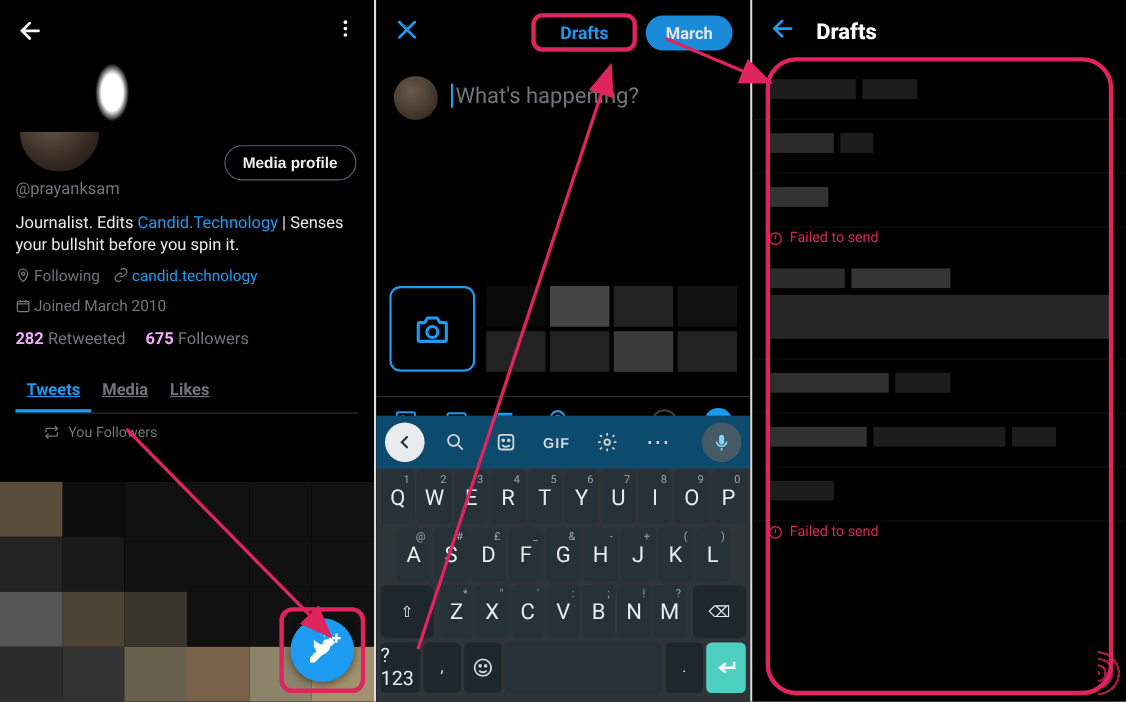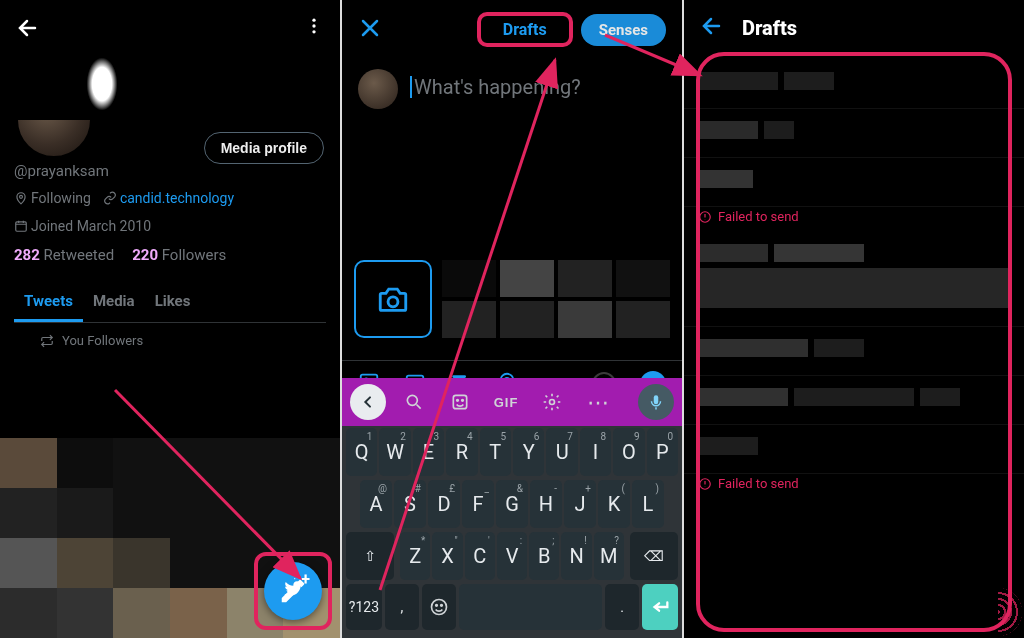--- a/index.html
+++ b/index.html
@@ -46,21 +46,21 @@
   .p1-name { color: #fff; font-size: 22px; font-weight: 800; margin-top: 6px; }
   .p1-handle { color: #71767b; font-size: 15px; margin-top: 2px; }
   .p1-bio { color: #e7e9ea; font-size: 15px; margin-top: 12px; line-height: 1.35; }
   .p1-bio a { color: #1d9bf0; text-decoration: none; }
   .p1-meta { color: #71767b; font-size: 14px; margin-top: 10px; display: flex; flex-wrap: wrap; gap: 12px; }
   .p1-meta span svg { vertical-align: -2px; margin-right: 3px; }
   .p1-link { color: #1d9bf0; }
   .p1-follow { color: #71767b; font-size: 15px; margin-top: 12px; display: flex; gap: 18px; }
   .p1-follow b { color: #f0abfc; }
   .p1-tabs { display: flex; margin-top: 14px; border-bottom: 1px solid #2f3336; }
-  .p1-tab { flex: 0 0 auto; padding: 14px 10px 12px; color: #71767b; font-size: 15px; font-weight: 700; text-align: center; }
+  .p1-tab { flex: 0 0 auto; padding: 14px 10px 12px; color: #71767b; font-size: 15px; font-weight: 700; text-align: center; text-decoration: underline; }
   .p1-tab.active { color: #1d9bf0; border-bottom: 3px solid #1d9bf0; padding-bottom: 9px; }
   .p1-retweet-row { color: #71767b; font-size: 13px; padding: 10px 26px 6px; display: flex; align-items: center; gap: 8px; }
   .p1-pixelated {
     position: absolute; left: 0; right: 0; bottom: 0; height: 200px;
     display: grid; grid-template-columns: repeat(6, 1fr); grid-template-rows: repeat(4, 1fr);
   }
   .p1-pixelated div { background: #111; }
   .p1-pixelated div:nth-child(1){background:#5a4a3a}
   .p1-pixelated div:nth-child(2){background:#0d0d0d}
   .p1-pixelated div:nth-child(7){background:#222}
@@ -115,21 +115,21 @@
   }
   .p2-toolbar svg { width: 22px; height: 22px; fill: none; stroke: #1d9bf0; stroke-width: 2; }
   .p2-toolbar .icon { color: #1d9bf0; }
   .p2-circle-progress { width: 24px; height: 24px; border: 2px solid #3b3b3b; border-radius: 50%; margin-left: auto; }
   .p2-add-thread { width: 26px; height: 26px; border-radius: 50%; background: #1d9bf0; color: #fff; display: flex; align-items: center; justify-content: center; font-size: 18px; font-weight: 700; }
 
   .keyboard {
     position: absolute; left: 0; right: 0; bottom: 0; background: #2f3438;
     display: flex; flex-direction: column; padding-bottom: 2px;
   }
-  .kb-toolbar { display: flex; align-items: center; padding: 6px 8px; gap: 10px; color: #cfd3d6; background: #a21caf; }
+  .kb-toolbar { display: flex; align-items: center; padding: 6px 8px; gap: 10px; color: #cfd3d6; background: #0c4a6e; }
   .kb-tool { width: 36px; height: 36px; display: flex; align-items: center; justify-content: center; font-size: 16px; border-radius: 50%; }
   .kb-tool.back { background: #e9ecef; color: #263238; font-weight: 900; }
   .kb-tool.gif { font-family: Arial; font-weight: 800; letter-spacing: 1px; font-size: 13px; }
   .kb-tool.dots::after { content: '⋯'; font-size: 22px; }
   .kb-tool.mic { background: #455a64; color: #81d4fa; }
   .kb-row { display: flex; justify-content: center; gap: 2px; padding: 2px 4px; }
   .key {
     flex: 1; background: #263238; color: #e6eaed; border-radius: 5px;
     height: 48px; display: flex; align-items: center; justify-content: center;
     font-size: 20px; position: relative; max-width: 34px;
@@ -186,20 +186,23 @@
             <circle cx="12" cy="12" r="2"></circle>
             <circle cx="12" cy="19" r="2"></circle>
           </svg>
       </div>
     </div>
 
     <div class="p1-content">
       <div class="p1-avatar"></div>
       <button class="p1-edit">Media profile</button>
       <div class="p1-handle">@prayanksam</div>
+      <div class="p1-bio">
+        <span>Journalist. Edits </span><a href="#">Candid.Technology</a><span> | Senses your bullshit before you spin it.</span>
+      </div>
       <div class="p1-meta">
         <span>
           <svg width="14" height="14" viewBox="0 0 24 24" fill="none" stroke="#71767b" stroke-width="2">
               <path d="M12 22s7-6 7-12a7 7 0 0 0-14 0c0 6 7 12 7 12z"></path>
               <circle cx="12" cy="10" r="2.5"></circle>
             </svg><span>Following</span>
         </span>
         <span>
           <svg width="14" height="14" viewBox="0 0 24 24" fill="none" stroke="#71767b" stroke-width="2">
               <path d="M10 13a5 5 0 0 0 7 0l3-3a5 5 0 0 0-7-7l-1 1"></path>
@@ -208,21 +211,21 @@
         </span>
         <span>
           <svg width="14" height="14" viewBox="0 0 24 24" fill="none" stroke="#71767b" stroke-width="2">
               <rect x="3" y="5" width="18" height="16" rx="2"></rect>
               <path d="M3 9h18M8 3v4M16 3v4"></path>
             </svg><span>Joined March 2010</span>
         </span>
       </div>
       <div class="p1-follow">
         <span><b>282</b> <span>Retweeted</span></span>
-        <span><b>220</b> <span>Followers</span></span>
+        <span><b>675</b> <span>Followers</span></span>
       </div>
       <div class="p1-tabs">
         <div class="p1-tab active">Tweets</div>
         <div class="p1-tab">Media</div>
         <div class="p1-tab">Likes</div>
       </div>
       <div class="p1-retweet-row">
         <svg width="14" height="14" viewBox="0 0 24 24" fill="none" stroke="#71767b" stroke-width="2">
             <path d="M17 2l4 4-4 4M3 12V8a2 2 0 0 1 2-2h16M7 22l-4-4 4-4M21 12v4a2 2 0 0 1-2 2H3"></path>
           </svg>
@@ -274,21 +277,21 @@
     <div class="p2-header">
       <div class="p2-close">
         <svg width="24" height="24" viewBox="0 0 24 24" stroke="#1d9bf0" stroke-width="2.5" stroke-linecap="round">
             <path d="M5 5l14 14M19 5L5 19"></path>
           </svg>
       </div>
       <div class="p2-spacer"></div>
       <div class="p2-drafts-highlight">
         <span class="p2-drafts-link">Drafts</span>
       </div>
-      <div class="p2-tweet-btn">Senses</div>
+      <div class="p2-tweet-btn">March</div>
     </div>
 
     <div class="p2-compose-row">
       <div class="p2-avatar"></div>
       <div class="p2-input">
         <div class="p2-placeholder">
           <span class="p2-cursor"></span><span>What's happening?</span>
         </div>
       </div>
     </div>
@@ -408,21 +411,21 @@
             <div class="key">X<sup>"</sup></div>
             <div class="key">C<sup>'</sup></div>
             <div class="key">V<sup>:</sup></div>
             <div class="key">B<sup>;</sup></div>
             <div class="key">N<sup>!</sup></div>
             <div class="key">M<sup>?</sup></div>
           </div>
         <div class="key wide special">⌫</div>
       </div>
       <div class="kb-space-row">
-        <div class="key special" style="max-width:50px;font-size:14px">?123</div>
+        <div class="key special" style="max-width:50px;font-size:18px">?123</div>
         <div class="key special" style="max-width:34px">,</div>
         <div class="key special" style="max-width:34px">
           <svg width="20" height="20" viewBox="0 0 24 24" fill="none" stroke="#cfd3d6" stroke-width="2">
               <circle cx="12" cy="12" r="9"></circle>
               <circle cx="9" cy="10" r="1" fill="#cfd3d6"></circle>
               <circle cx="15" cy="10" r="1" fill="#cfd3d6"></circle>
               <path d="M8 15c1 1.5 2.5 2 4 2s3-.5 4-2"></path>
             </svg>
         </div>
         <div class="key kb-space"></div>

